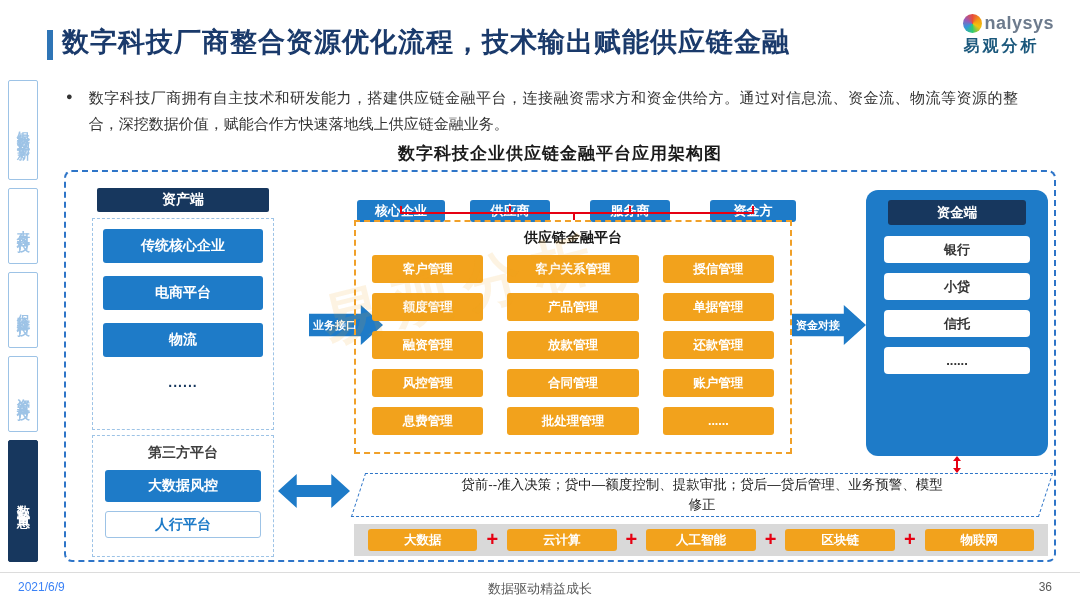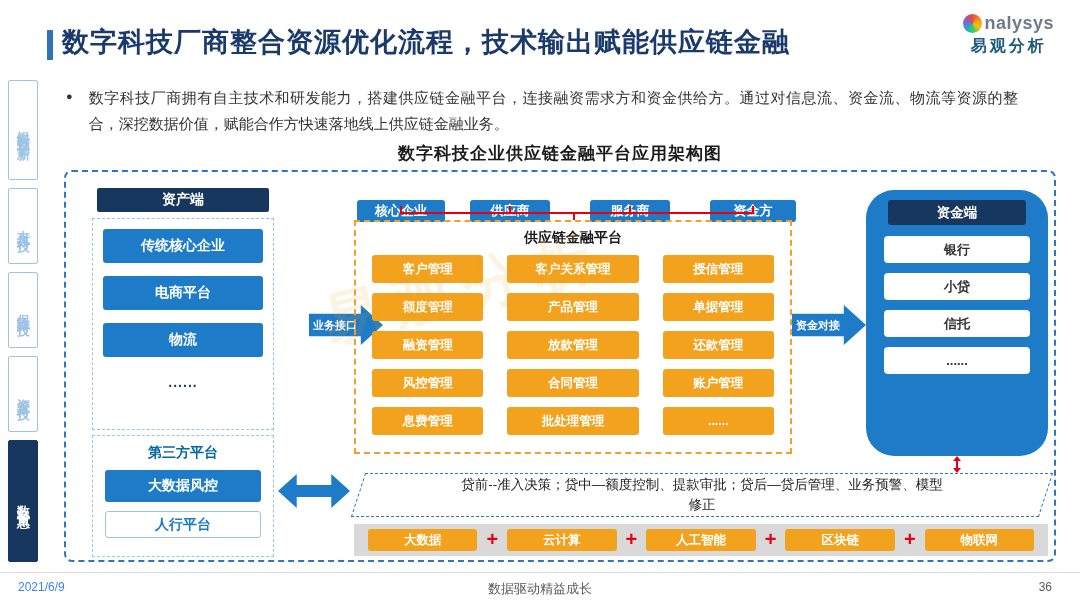--- a/index.html
+++ b/index.html
@@ -3,21 +3,21 @@
 <meta charset="utf-8">
 <style>
   * { margin:0; padding:0; box-sizing:border-box; }
   html,body { background:#e9e9e9; }
   body { font-family:"Liberation Sans","DejaVu Sans",sans-serif; }
   .slide { position:relative; width:1080px; height:608px; background:#fff; overflow:hidden; margin:0 auto; box-shadow:0 0 4px rgba(0,0,0,.3); }
 
   
   .accent-bar { position:absolute; left:47px; top:30px; width:6px; height:30px; background:#2e75b6; }
   .page-title { position:absolute; left:62px; top:24px; width:860px; font-size:27px; font-weight:bold; color:#1a3a6b; letter-spacing:1px; white-space:nowrap; }
-  .logo { position:absolute; right:26px; top:13px; text-align:center; }
+  .logo { position:absolute; right:26px; top:13px; }
   .logo-row { display:flex; align-items:center; justify-content:center; gap:2px; }
   .logo-globe { width:19px; height:19px; border-radius:50%;
     background:conic-gradient(#e74c3c,#f39c12,#f1c40f,#2ecc71,#3498db,#9b59b6,#e74c3c); }
   .logo-brand { font-size:18px; font-weight:bold; color:#6d7b8d; letter-spacing:.5px; }
   .logo-name { margin-top:2px; font-size:16px; font-weight:bold; color:#1b587c; letter-spacing:3px; }
 
   
   .bullet { position:absolute; left:66px; top:85px; width:952px; display:flex; gap:16px; }
   .bullet-marker { font-size:11px; color:#333; padding-top:5px; }
   .bullet-text { font-size:15px; color:#333; line-height:1.75; text-align:justify; }
@@ -51,21 +51,21 @@
     background:#17375e; color:#fff; font-weight:bold; font-size:14px;
     display:flex; align-items:center; justify-content:center; border-radius:2px; }
   .asset-box { position:absolute; left:26px; top:46px; width:182px; height:212px;
     border:1px dashed #9dc3e6; display:flex; flex-direction:column; gap:13px; padding:10px; }
   .asset-item { height:34px; font-size:14px; }
   .asset-more { text-align:center; color:#17375e; font-weight:bold; font-size:14px; letter-spacing:1px; margin-top:4px; }
 
   
   .third-party { position:absolute; left:26px; top:263px; width:182px; height:122px;
     border:1px dashed #9dc3e6; padding:6px 12px; }
-  .third-title { text-align:center; font-size:14px; font-weight:bold; color:#0369a1; padding:2px 0 8px; }
+  .third-title { text-align:center; font-size:14px; font-weight:bold; color:#404040; padding:2px 0 8px; }
   .third-primary { height:32px; font-size:14px; }
   .third-secondary { margin-top:9px; height:27px; background:#fff; border:1px solid #9dc3e6; border-radius:3px;
     color:#1e7bc8; font-weight:bold; font-size:14px; display:flex; align-items:center; justify-content:center; }
 
   
   .arrow-right { position:absolute; width:74px; height:40px; background:#1e7bc8; color:#fff;
     font-size:11px; font-weight:bold; display:flex; align-items:center; justify-content:center;
     padding-right:22px; white-space:nowrap;
     clip-path:polygon(0 22%, 70% 22%, 70% 0, 100% 50%, 70% 100%, 70% 78%, 0 78%); }
   .arrow-biz { left:216px; top:133px;margin-left:27px; }
@@ -84,21 +84,21 @@
   
   .platform { position:absolute; left:288px; top:48px; width:438px; height:234px;
     border:2px dashed #f0a029; }
   .platform-title { text-align:center; font-size:14px; font-weight:bold; color:#1a1a1a; padding:7px 0 4px; }
   .platform-grid { display:grid; grid-template-columns:1fr 1.18fr 1fr; gap:10px 24px; padding:4px 16px 8px; }
   .box-orange { background:#f2a21c; color:#fff; font-weight:bold; font-size:12.5px; height:28px;
     border-radius:3px; display:flex; align-items:center; justify-content:center; white-space:nowrap; }
 
   
   .funding { position:absolute; left:800px; top:18px; width:182px; height:266px;
-    background:#1e7bc8; border-radius:28px; padding:10px 16px; }
+    background:#1e7bc8; border-radius:12px; padding:10px 16px; }
   .funding-header { height:25px; background:#17375e; color:#fff; font-weight:bold; font-size:13.5px;
     border-radius:3px; display:flex; align-items:center; justify-content:center; margin:0 6px 11px; }
   .funding-item { height:27px; background:#fff; border-radius:4px; color:#333; font-weight:bold; font-size:13px;
     display:flex; align-items:center; justify-content:center; margin:0 2px 10px; }
 
   .red-varrow { position:absolute; left:884px; top:284px; width:14px; height:17px; }
 
   
   .loan-box { position:absolute; left:292px; top:301px; width:688px; height:44px;
     border:1.5px dashed #2e75c8; transform:skewX(-18deg); }

